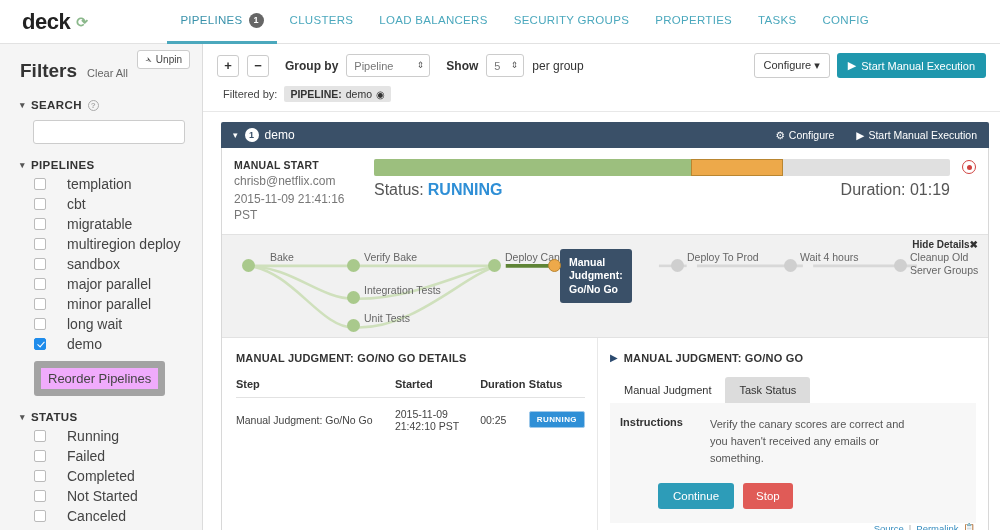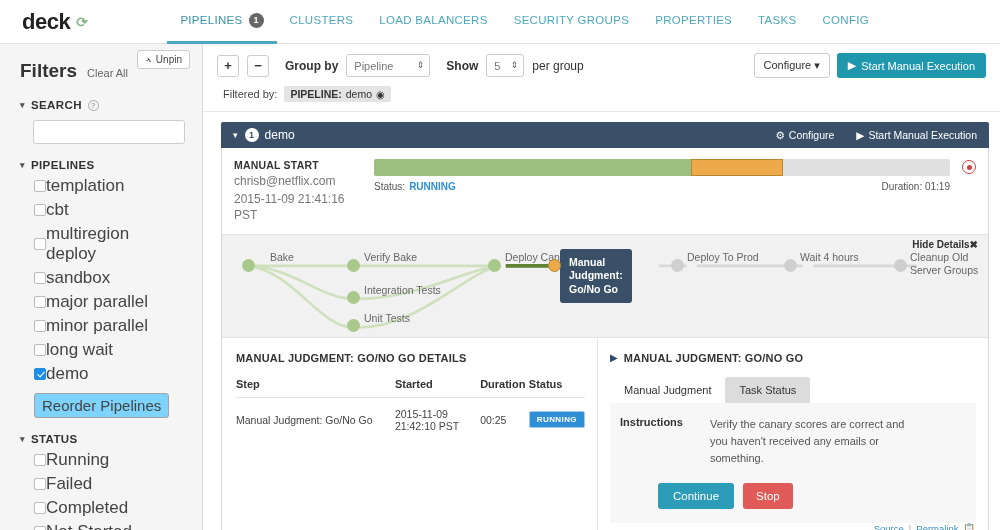--- a/index.html
+++ b/index.html
@@ -83,43 +83,43 @@
   }
   .search-box {
     margin: 6px 16px 0 33px;
     height: 24px; background: #fff;
     border: 1px solid #ccc; border-radius: 3px;
     width: 152px;
   }
   .search-box input { width: 100%; height: 100%; border: 0; outline: 0; padding: 0 6px; font-size: 11px; background: transparent; font-family: inherit; }
 
   .check-row {
-    display: flex; align-items: center; gap: 0;
+    display: flex; align-items: center; gap: 21px;
     padding: 2px 20px 2px 34px;
-    font-size: 17px; color: #444; cursor: pointer;
+    font-size: 14px; color: #444; cursor: pointer;
   }
   .cbox {
     width: 12px; height: 12px; border: 1px solid #bbb;
     background: #fff; border-radius: 2px; flex: 0 0 auto;
   }
   .cbox.checked {
     background: #1f8ceb; border-color: #1f8ceb;
     position: relative;
   }
   .cbox.checked::after {
     content: "";
     position: absolute; left: 3.5px; top: 1px;
     width: 3px; height: 6px;
     border: solid #fff; border-width: 0 1.5px 1.5px 0;
     transform: rotate(42deg);
   }
   .reorder-btn {
     margin: 7px 0 0 34px;
-    border: 1px solid #a3a3a3; background: #7dd3fc; border-radius: 3px;
-    font-size: 15px; padding: 3px 7px; color: #444; cursor: pointer;
+    border: 7px solid #a3a3a3; background: #f0abfc; border-radius: 3px;
+    font-size: 13px; padding: 3px 7px; color: #444; cursor: pointer;
     display: inline-block;
   }
 
   
   .main { flex: 1; background: #fff; position: relative; overflow: hidden; }
 
   .toolbar {
     display: flex; align-items: center;
     padding: 9px 14px 0 14px; gap: 8px; height: 34px;
   }
@@ -185,21 +185,21 @@
   .exec-meta { width: 128px; flex: 0 0 auto; }
   .exec-meta .title { font-size: 10.5px; font-weight: bold; color: #333; letter-spacing: 0.2px; }
   .exec-meta .sub { font-size: 12px; color: #777; margin-top: 2px; line-height: 1.35; }
   .exec-bar-col { flex: 1; }
   .progress {
     height: 17px; background: #e0e0e0; display: flex; border-radius: 2px; overflow: hidden;
   }
   .seg-green { background: #9cbf7e; }
   .seg-orange { background: #eda94a; border: 1px solid #b98631; box-sizing: border-box; }
   .exec-bar-meta {
-    display: flex; margin-top: 5px; font-size: 10px; color: #555;
+    display: flex; margin-top: 5px; font-size: 16px; color: #555;
   }
   .status-running { color: #2f8fd6; font-weight: bold; }
   .duration { margin-left: auto; }
   .cancel-icon {
     width: 14px; height: 14px; border: 1.5px solid #d0423f; border-radius: 50%;
     display: flex; align-items: center; justify-content: center;
     flex: 0 0 auto; margin-top: 1px;
   }
   .cancel-icon::after { content: ""; width: 5px; height: 5px; background: #d0423f; border-radius: 50%; }
 
@@ -339,20 +339,24 @@
         <span class="caret">▾</span>
         <span>PIPELINES</span>
       </div>
       <div class="check-row">
         <span class="cbox"></span>
         <span>templation</span>
       </div>
       <div class="check-row">
         <span class="cbox"></span>
         <span>cbt</span>
+      </div>
+      <div class="check-row">
+        <span class="cbox"></span>
+        <span>migratable</span>
       </div>
       <div class="check-row">
         <span class="cbox"></span>
         <span>multiregion deploy</span>
       </div>
       <div class="check-row">
         <span class="cbox"></span>
         <span>sandbox</span>
       </div>
       <div class="check-row">

